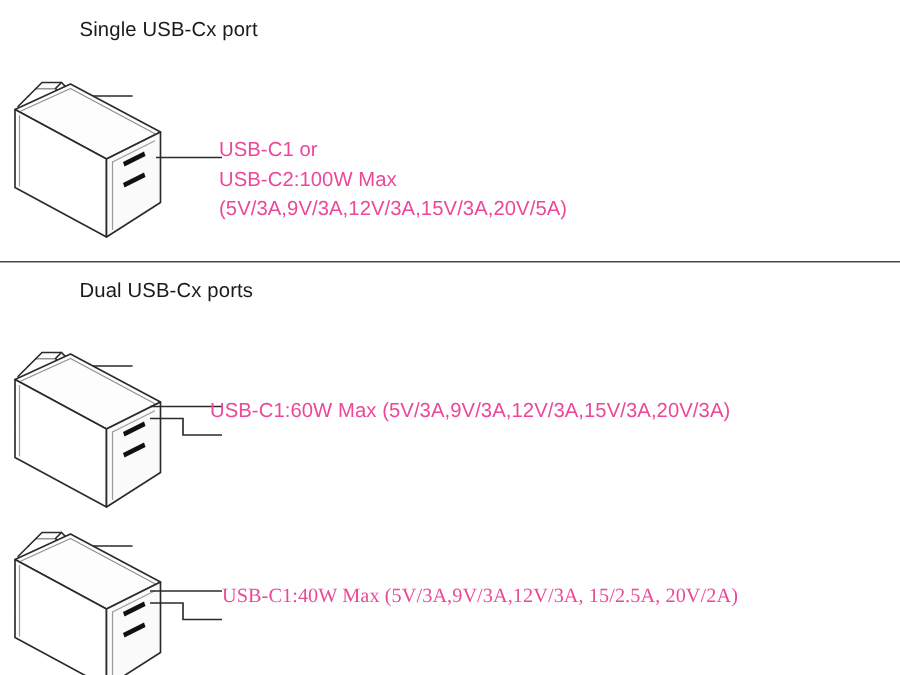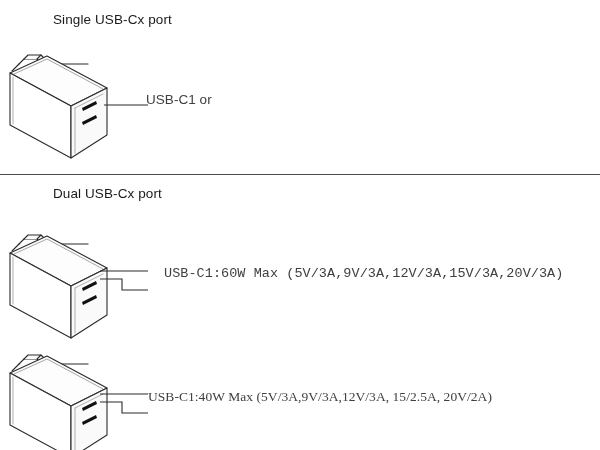--- a/index.html
+++ b/index.html
@@ -62,26 +62,26 @@
   }
   #leaders-single { left: 104px; top: 95px;  }
   #leaders-dual-a { left: 100px; top: 264px; }
   #leaders-dual-b { left: 100px; top: 387px; }
 
   
   .callout {
     position: absolute;
     font-size: 13.5px;
     line-height: 19.5px;
-    color: #404040;
+    color: #ec4899;
     white-space: nowrap;
     letter-spacing: 0.05px;
   }
   #callout-single { left: 146px; top: 90px; }
-  #callout-dual-a { left: 164px; top: 264px; font-family: Liberation Mono, monospace; }
+  #callout-dual-a { left: 140px; top: 264px; }
   #callout-dual-b { left: 148px; top: 387px; font-family: Liberation Serif, serif; }
 
   .callout .line { display: block; }
 </style>
 </head>
 <body>
 
 <div class="canvas">
 
   <div class="section-heading" id="heading-single">Single USB-Cx port</div>
@@ -119,25 +119,27 @@
   </div>
 
   <div class="leaders" id="leaders-single">
     <svg width="48" height="20" viewBox="0 0 48 20">
       <line x1="0" y1="10" x2="44" y2="10" stroke="#2b2b2b" stroke-width="1.1"></line>
     </svg>
   </div>
 
   <div class="callout" id="callout-single">
     <span class="line">USB-C1 or</span>
+    <span class="line">USB-C2:100W Max</span>
+    <span class="line">(5V/3A,9V/3A,12V/3A,15V/3A,20V/5A)</span>
   </div>
 
   <div class="divider" id="divider-top"></div>
 
-  <div class="section-heading" id="heading-dual">Dual USB-Cx port</div>
+  <div class="section-heading" id="heading-dual">Dual USB-Cx ports</div>
 
   <div class="charger" id="charger-dual-a">
     <svg width="118" height="112" viewBox="0 0 118 112">
       <g fill="none" stroke="#2b2b2b" stroke-width="1.1" stroke-linejoin="round" stroke-linecap="round">
         <path d="M17 16 L22 11 L35 11 L40 16" fill="#ffffff"></path>
         <path d="M22 11 L26 7 L39 7 L35 11" fill="#fbfbfb"></path>
         <path d="M39 7 L44 12 L40 16" fill="#f2f2f2"></path>
         <path d="M17 16 L10 23"></path>
         <path d="M40 16 L86 16"></path>
         <path d="M8 25 L45 8 L105 40 L69 58 Z" fill="#fdfdfd"></path>

